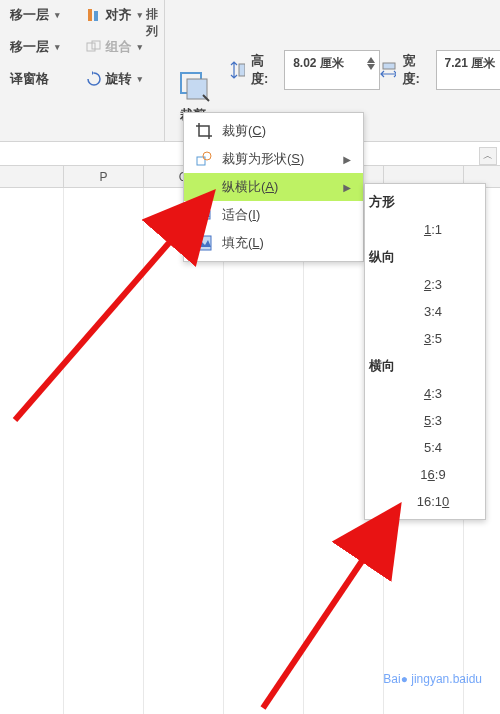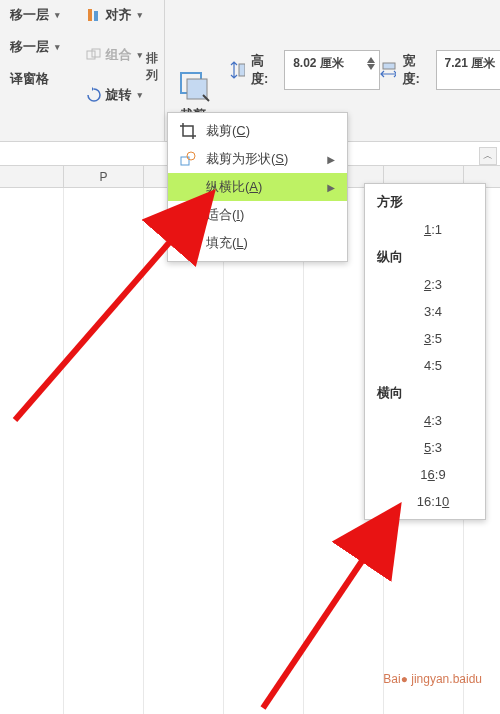--- a/index.html
+++ b/index.html
@@ -2,58 +2,58 @@
 <html><head>
   <meta charset="utf-8">
   <style>
     * { margin: 0; padding: 0; box-sizing: border-box; font-family: "Microsoft YaHei", sans-serif; }
     body { width: 500px; height: 714px; background: #fff; overflow: hidden; position: relative; font-size: 13px; color: #444; }
     
     .ribbon { display: flex; background: #f3f3f3; border-bottom: 1px solid #d4d4d4; height: 142px; }
     .rib-group { display: flex; flex-direction: row; justify-content: space-between; border-right: 1px solid #d4d4d4; padding: 4px 6px 2px 6px; position: relative; font-weight: bold; }
     .rib-items { display: flex; flex-direction: column; gap: 6px; }
     .rib-row { display: flex; align-items: center; gap: 4px; cursor: pointer; padding: 2px 4px; white-space: nowrap; }
-    .rib-label { text-align: center; font-size: 12px; color: #555; padding-top: 2px; margin-top: 44px; }
+    .rib-label { text-align: center; font-size: 12px; color: #555; padding-top: 2px; }
     .arrow-dn { font-size: 9px; color: #666; margin-left: 2px; }
     .disabled { color: #b0b0b0; align-items: center; }
     
     .crop-btn { display: flex; flex-direction: column; align-items: center; justify-content: flex-end; padding: 4px 10px; cursor: pointer; gap: 4px; }
     .crop-text { font-size: 13px; line-height: 1.2; text-align: center; }
     
     .size-group { padding: 6px 8px; flex: 1; }
     .size-row { display: flex; align-items: center; gap: 6px; margin-bottom: 2px; }
     .size-lbl { font-size: 13px; }
     .size-input { display: flex; align-items: center; border: 1px solid #bbb; background: #fff; height: 40px; width: 106px; justify-content: space-between; padding: 0 4px 12px 8px; }
     .size-val { font-size: 12px; }
     .spinner { display: flex; flex-direction: column; gap: 1px; }
     .dlg-launcher { position: absolute; right: 6px; bottom: 4px; width: 14px; height: 14px; cursor: pointer; }
     
     .sheet-area { position: relative; background: #fff; }
     .col-headers { display: flex; height: 22px; border-bottom: 1px solid #d4d4d4; background: #f3f3f3; }
     .col-h { flex: 0 0 80px; border-right: 1px solid #d4d4d4; text-align: center; line-height: 22px; font-size: 12px; color: #555; }
     .grid-cells { display: flex; }
     .grid-col { flex: 0 0 80px; border-right: 1px solid #e8e8e8; height: 550px; }
     
-    .drop-menu { position: absolute; top: 112px; left: 167px; width: 181px; background: #fff; border: 1px solid #c7c7c7; box-shadow: 0 2px 6px rgba(0,0,0,0.2); padding: 4px 0; z-index: 10; }
+    .drop-menu { position: absolute; top: 112px; left: 183px; width: 181px; background: #fff; border: 1px solid #c7c7c7; box-shadow: 0 2px 6px rgba(0,0,0,0.2); padding: 4px 0; z-index: 10; }
     .menu-item { display: flex; align-items: center; gap: 10px; padding: 5px 12px; cursor: pointer; font-size: 13px; }
     .menu-item.highlighted { background: #bef264; }
     .menu-icon { width: 16px; height: 16px; display: flex; align-items: center; justify-content: center; }
     .sub-arrow { margin-left: auto; font-size: 10px; color: #666; }
     .u { text-decoration: underline; }
     
     .sub-menu { position: absolute; top: 183px; left: 364px; width: 122px; background: #fff; border: 1px solid #c7c7c7; box-shadow: 0 2px 6px rgba(0,0,0,0.2); padding: 4px 0; z-index: 11; }
-    .sub-head { padding: 5px 12px; font-weight: bold; font-size: 13px; color: #333; }
+    .sub-head { padding: 5px 4px; font-weight: bold; font-size: 13px; color: #333; }
     .sub-item { padding: 6px 12px 6px 28px; cursor: pointer; font-size: 13px; text-align: center; }
     
     .formula-bar { height: 24px; background: #fff; border-bottom: 1px solid #d4d4d4; }
     
     .red-arrow { position: absolute; pointer-events: none; z-index: 20; }
     .collapse-btn { position: absolute; right: 3px; top: 147px; width: 18px; height: 18px; cursor: pointer; background: #f3f3f3; border: 1px solid #d4d4d4; display: flex; align-items: center; justify-content: center; font-size: 10px; }
     
-    .watermark { position: absolute; right: 18px; bottom: 28px; color: #c2410c; font-size: 12px; opacity: 0.7; }
+    .watermark { position: absolute; right: 18px; bottom: 28px; color: #3b82f6; font-size: 12px; opacity: 0.7; }
     
     svg.icon { display: block; }
   </style>
 </head>
 <body>
 
 <div class="ribbon">
 
   <div class="rib-group" style="width:176px;">
     <div class="rib-items">
@@ -64,21 +64,21 @@
             <span class="arrow-dn">▾</span>
           </div>
           <div class="rib-row">
             <span>移一层</span>
             <span class="arrow-dn">▾</span>
           </div>
           <div class="rib-row">
             <span>译窗格</span>
           </div>
         </div>
-        <div style="display:flex; flex-direction:column; gap:18px;">
+        <div style="display:flex; flex-direction:column; gap:10px;">
           <div class="rib-row">
             <span class="menu-icon">
               <svg class="icon" width="16" height="16">
                   <rect x="2" y="2" width="4" height="12" fill="#e68a3a"></rect>
                   <rect x="8" y="4" width="4" height="10" fill="#5b9bd5"></rect>
                 </svg>
             </span>
             <span>对齐</span>
             <span class="arrow-dn">▾</span>
           </div>
@@ -239,24 +239,24 @@
   </div>
 </div>
 
 <div class="sub-menu">
   <div class="sub-head">方形</div>
   <div class="sub-item"><span class="u">1</span>:1</div>
   <div class="sub-head">纵向</div>
   <div class="sub-item"><span class="u">2</span>:3</div>
   <div class="sub-item">3:4</div>
   <div class="sub-item"><span class="u">3</span>:5</div>
-  <div class="sub-item">4:5</div>
   <div class="sub-head">横向</div>
   <div class="sub-item"><span class="u">4</span>:3</div>
   <div class="sub-item"><span class="u">5</span>:3</div>
+  <div class="sub-item">5:4</div>
   <div class="sub-item">1<span class="u">6</span>:9</div>
   <div class="sub-item">16:1<span class="u">0</span></div>
 </div>
 
 <svg class="red-arrow" style="top:180px; left:10px;" width="220" height="260">
   <defs>
       <marker id="ah1" markerWidth="12" markerHeight="12" refX="10" refY="6" orient="auto">
         <path d="M0 0 L12 6 L0 12 Z" fill="#e81313"></path>
       </marker>
     </defs>

